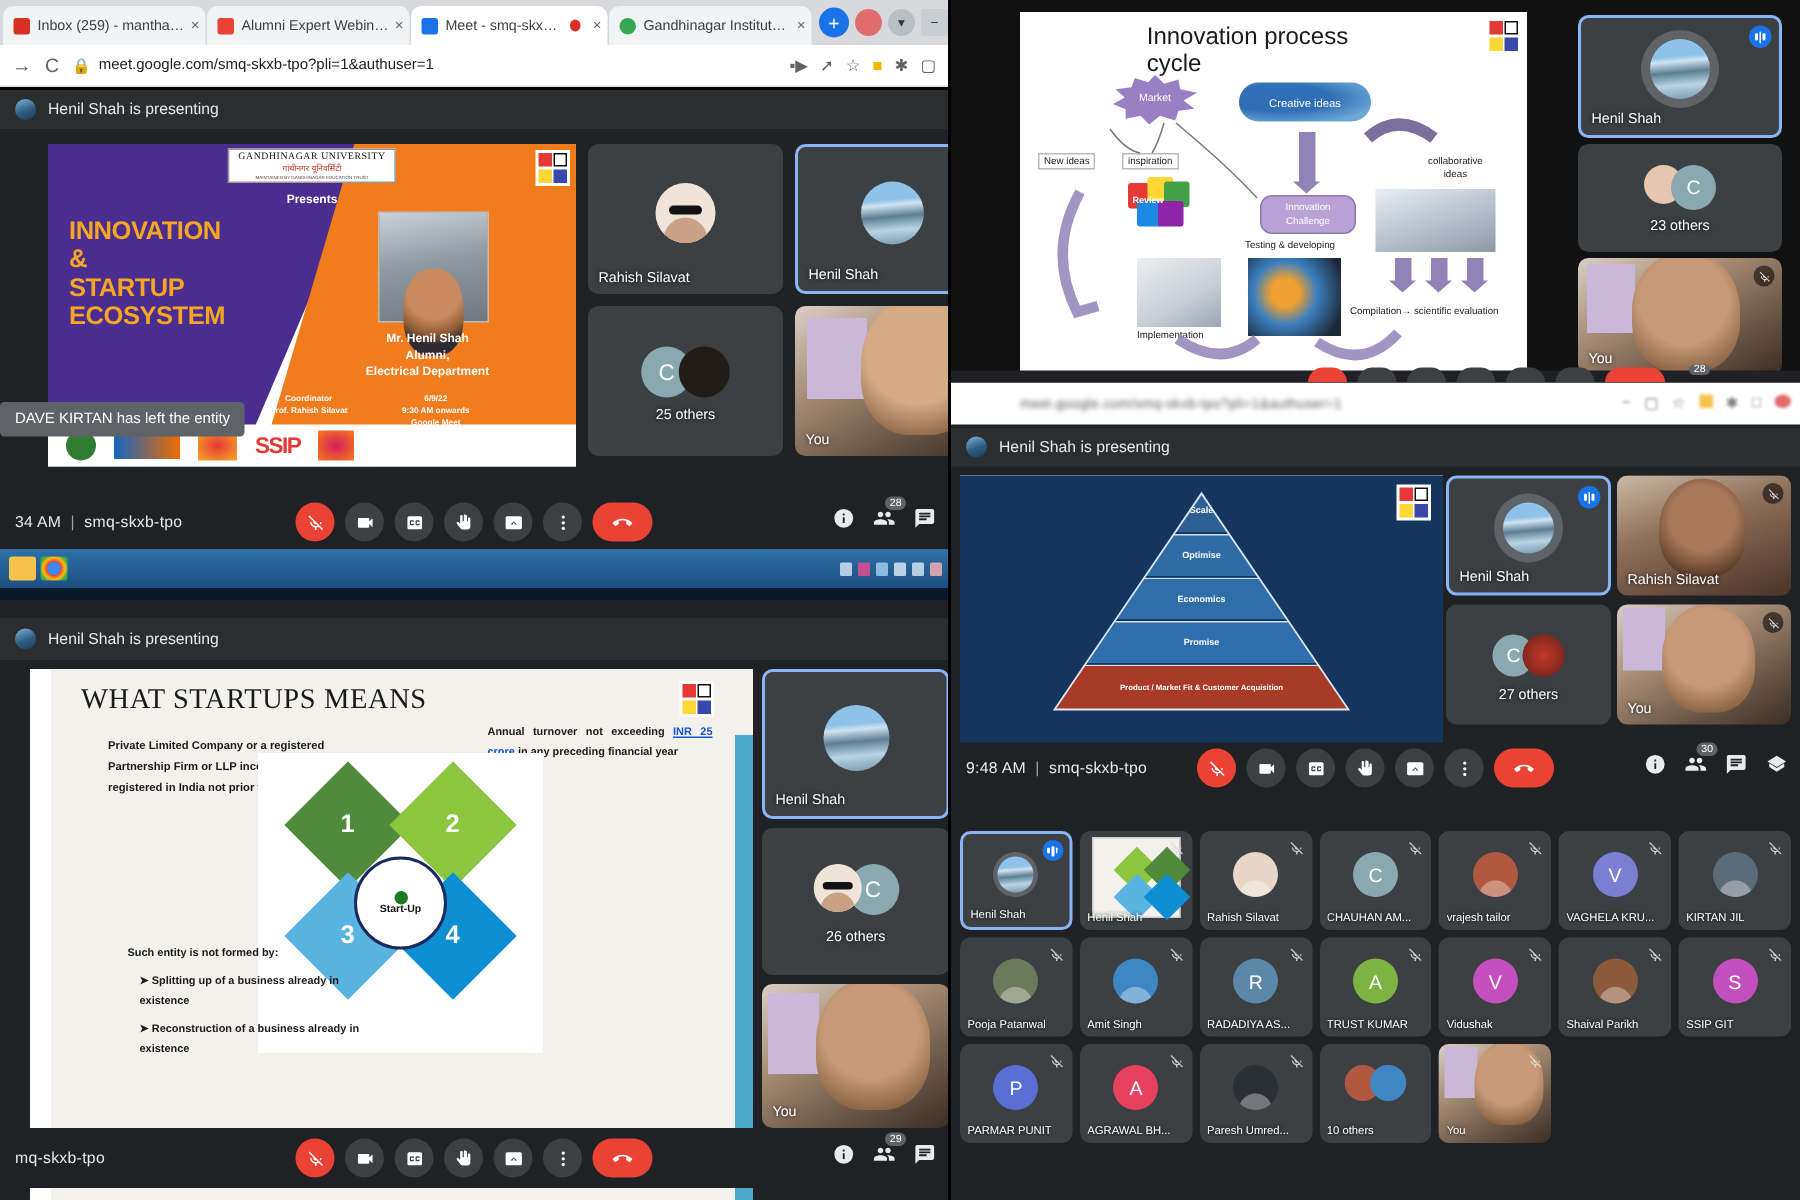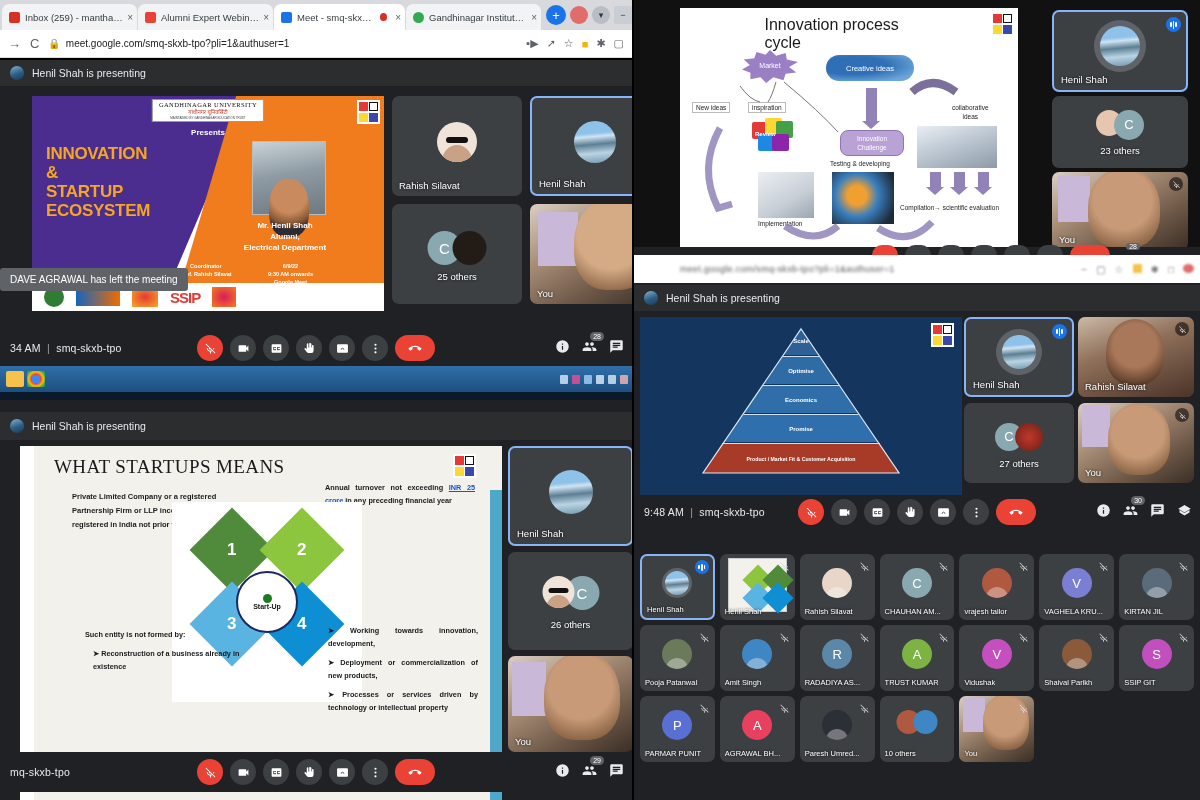--- a/index.html
+++ b/index.html
@@ -357,21 +357,21 @@
           </div>
         </div>
         <div style="position:absolute;right:4px;top:4px" class="git-logo">
           <div style="background:#e53935"></div>
             <div style="background:#fff;border:1.5px solid #111"></div>
           <div style="background:#fdd835"></div>
             <div style="background:#3949ab"></div>
         </div>
       </div>
 
-      <div class="toast" style="left:0;top:182px;">DAVE AGRAWAL has left the meeting</div>
+      <div class="toast" style="left:0;top:182px;">DAVE KIRTAN has left the entity</div>
 
       <div class="tile" style="left:392px;top:10px;width:130px;height:100px;">
         <div class="avatar" style="width:40px;height:40px;background:#f0e4d8;">
           <div style="position:absolute;left:50%;top:58%;transform:translateX(-50%);width:30px;height:32px;border-radius:50% 50% 45% 45%;background:#caa184"></div>
           <div style="position:absolute;left:9px;top:15px;width:22px;height:6px;background:#111;border-radius:3px"></div>
         </div>
         <span class="tname">Rahish Silavat</span>
       </div>
 
       <div class="tile spk" style="left:530px;top:10px;width:130px;height:100px;">
@@ -776,28 +776,24 @@
               <span>4</span>
             </div>
           <div class="ctr-circle">
             <span style="width:9px;height:9px;border-radius:50%;background:#1e7a1e;display:block"></span>
             <b>Start-Up</b>
           </div>
         </div>
 
         <div class="txtBL">
           <div style="margin-bottom:6px">Such entity is not formed by:</div>
+          <div style="padding-left:8px;margin-bottom:6px">➤ <span>Splitting up of a business already in existence</span></div>
           <div style="padding-left:8px">➤ <span>Reconstruction of a business already in existence</span></div>
         </div>
 
-        <div class="txtBR">
-          <div style="margin-bottom:6px">➤ <span>Working towards innovation, development,</span></div>
-          <div style="margin-bottom:6px">➤ <span>Deployment or commercialization of new products,</span></div>
-          <div>➤ <span>Processes or services driven by technology or intellectual property</span></div>
-        </div>
 
         <div style="position:absolute;right:0;top:44px;bottom:10px;width:12px;background:#4ea8c9"></div>
       </div>
       <div style="position:absolute;right:26px;top:8px" class="git-logo">
         <div style="background:#e53935"></div>
           <div style="background:#fff;border:1.5px solid #111"></div>
         <div style="background:#fdd835"></div>
           <div style="background:#3949ab"></div>
       </div>
     </div>

